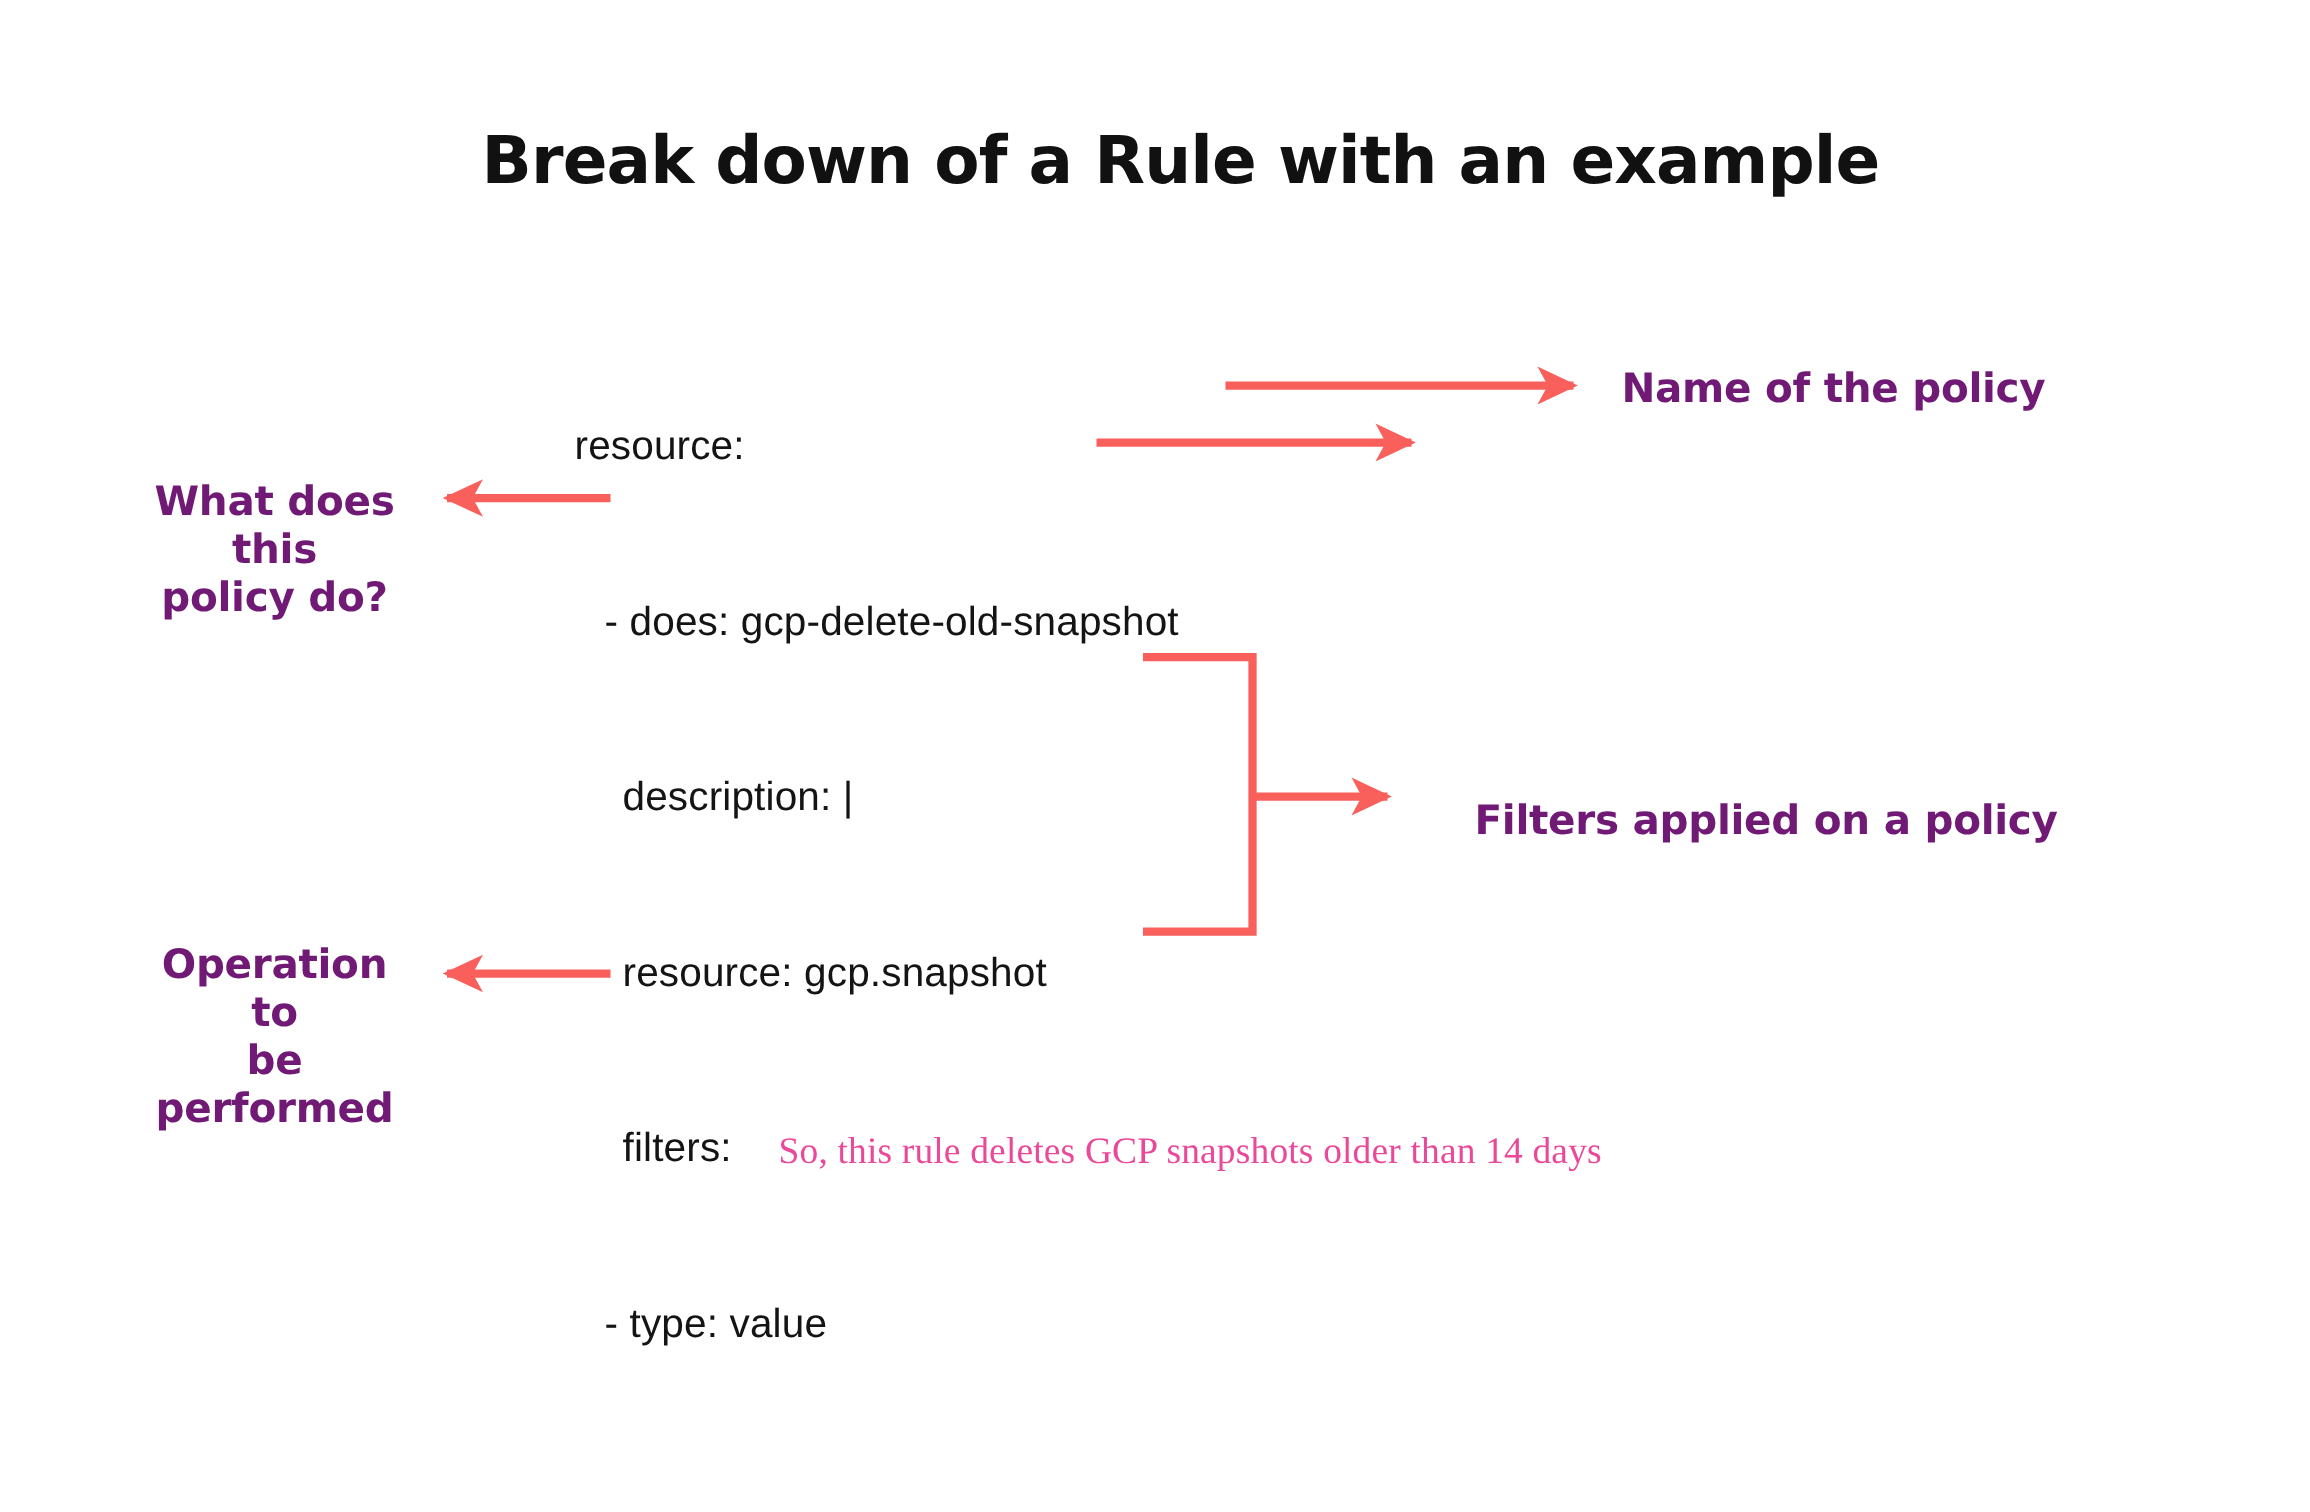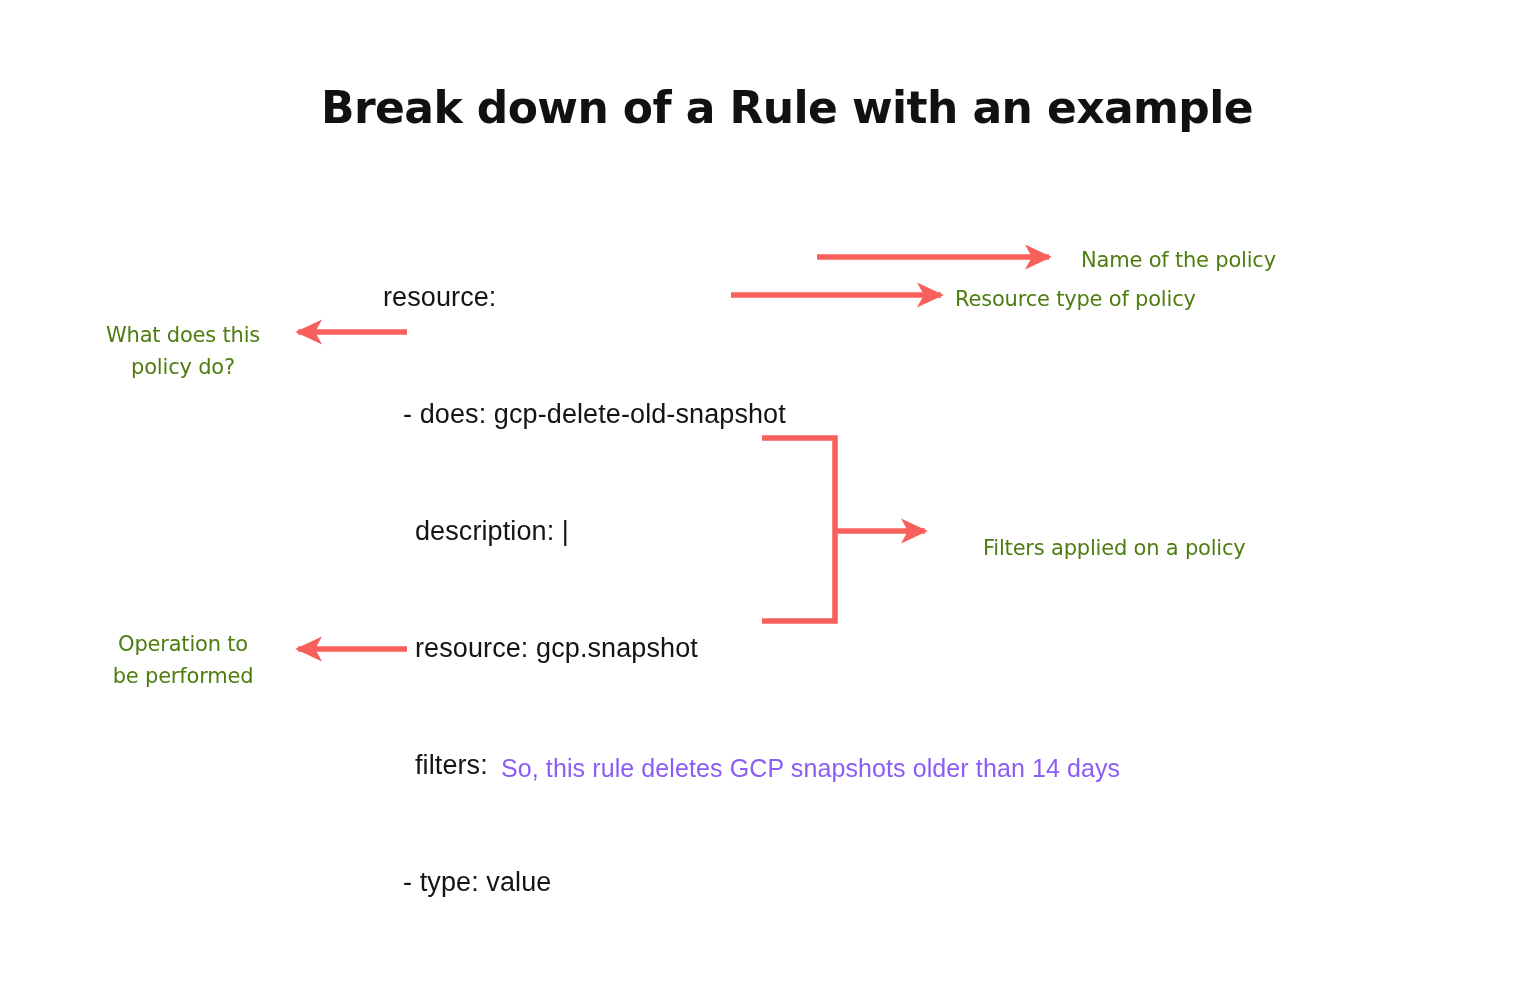--- a/index.html
+++ b/index.html
@@ -50,23 +50,23 @@
   .yline { display: block; height: 39px; }
   .ind0 { padding-left: 0px; }
   .ind1 { padding-left: 20px; }
   .ind2 { padding-left: 32px; }
   .ind4 { padding-left: 48px; }
 
   
   .note {
     position: absolute;
     font-family: "DejaVu Sans", sans-serif;
-    font-weight: normal;
-    font-size: 21px;
-    color: #4d7c0f;
+    font-weight: bold;
+    font-size: 27px;
+    color: #701a75;
     letter-spacing: -0.2px;
     white-space: nowrap;
     line-height: 32px;
   }
   .note.center { text-align: center; white-space: normal; }
 
   #note-name      { left: 1064px; top: 244px; }
   #note-resource  { left: 938px;  top: 283px; }
   #note-filters   { left: 966px;  top: 532px; }
   #note-what      { left: 78px;   top: 319px; width: 176px; }
@@ -76,25 +76,25 @@
   #overlay {
     position: absolute;
     left: 0; top: 0;
     width: 1540px; height: 1008px;
     pointer-events: none;
   }
 
   
   #caption {
     position: absolute;
-    left: 484px;
+    left: 502px;
     top: 754px;
-    font-family: Liberation Sans, sans-serif;
+    font-family: Liberation Serif, serif;
     font-size: 25px;
-    color: #8b5cf6;
+    color: #ec4899;
     white-space: nowrap;
     letter-spacing: 0.1px;
   }
 </style>
 </head>
 <body>
 
 <div id="canvas">
 
   <div id="title">Break down of a Rule with an example</div>
@@ -132,21 +132,20 @@
 
     <line x1="390" y1="649" x2="281" y2="649" stroke="#F9605C" stroke-width="5.5" stroke-linecap="butt" marker-end="url(#arrL)"></line>
 
     <path d="M 745 438 L 818 438 L 818 621 L 745 621" fill="none" stroke="#F9605C" stroke-width="5.5" stroke-linecap="butt" stroke-linejoin="miter"></path>
 
     <line x1="818" y1="531" x2="908" y2="531" stroke="#F9605C" stroke-width="5.5" stroke-linecap="butt" marker-end="url(#arrR)"></line>
   </svg>
 
   <div class="note" id="note-name">Name of the policy</div>
 
-  <div class="note" id="note-resource">Resource type of policy</div>
 
   <div class="note" id="note-filters">Filters applied on a policy</div>
 
   <div class="note center" id="note-what">
     <div>What does this</div>
     <div>policy do?</div>
   </div>
 
   <div class="note center" id="note-operation">
     <div>Operation to</div>

